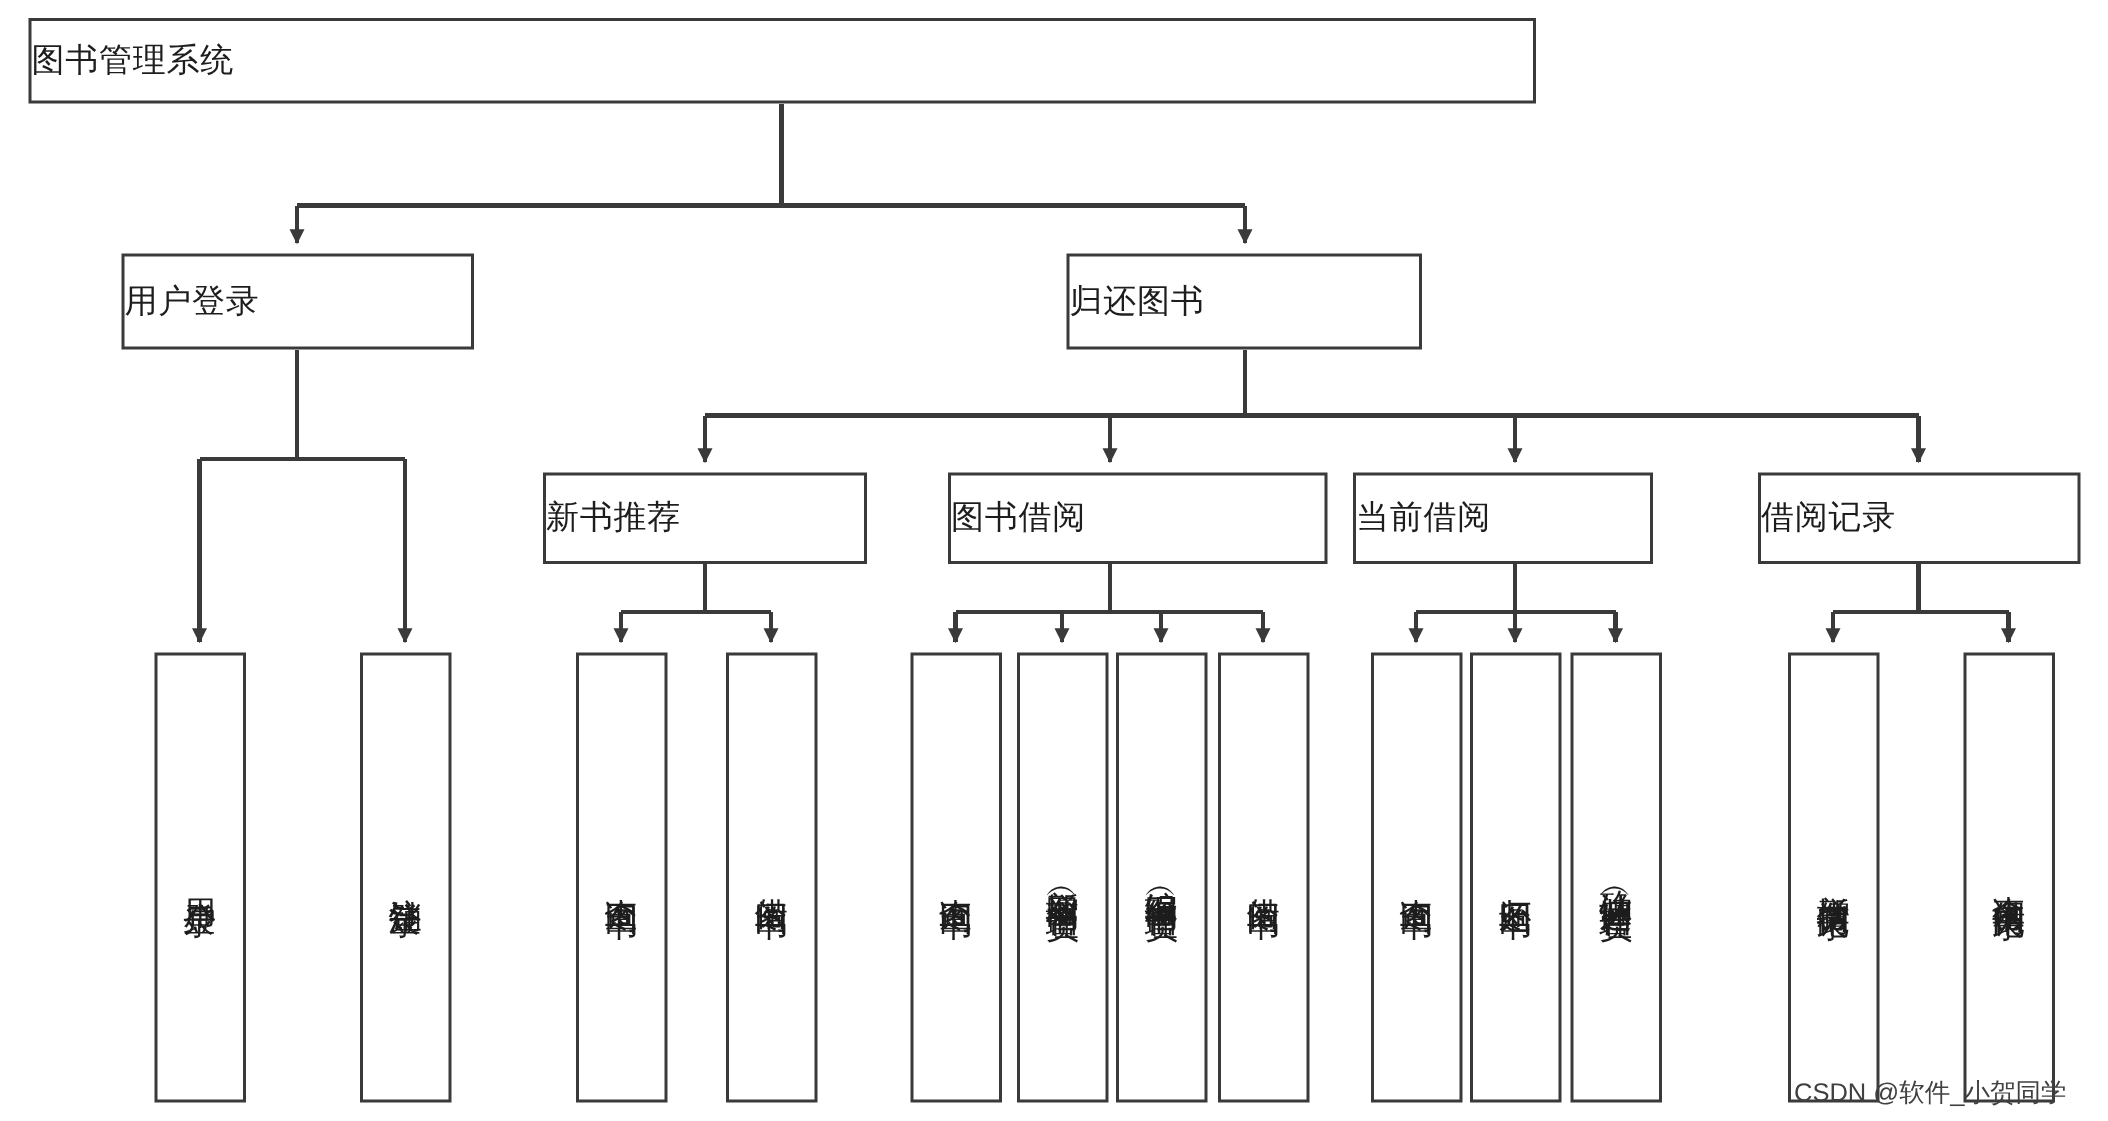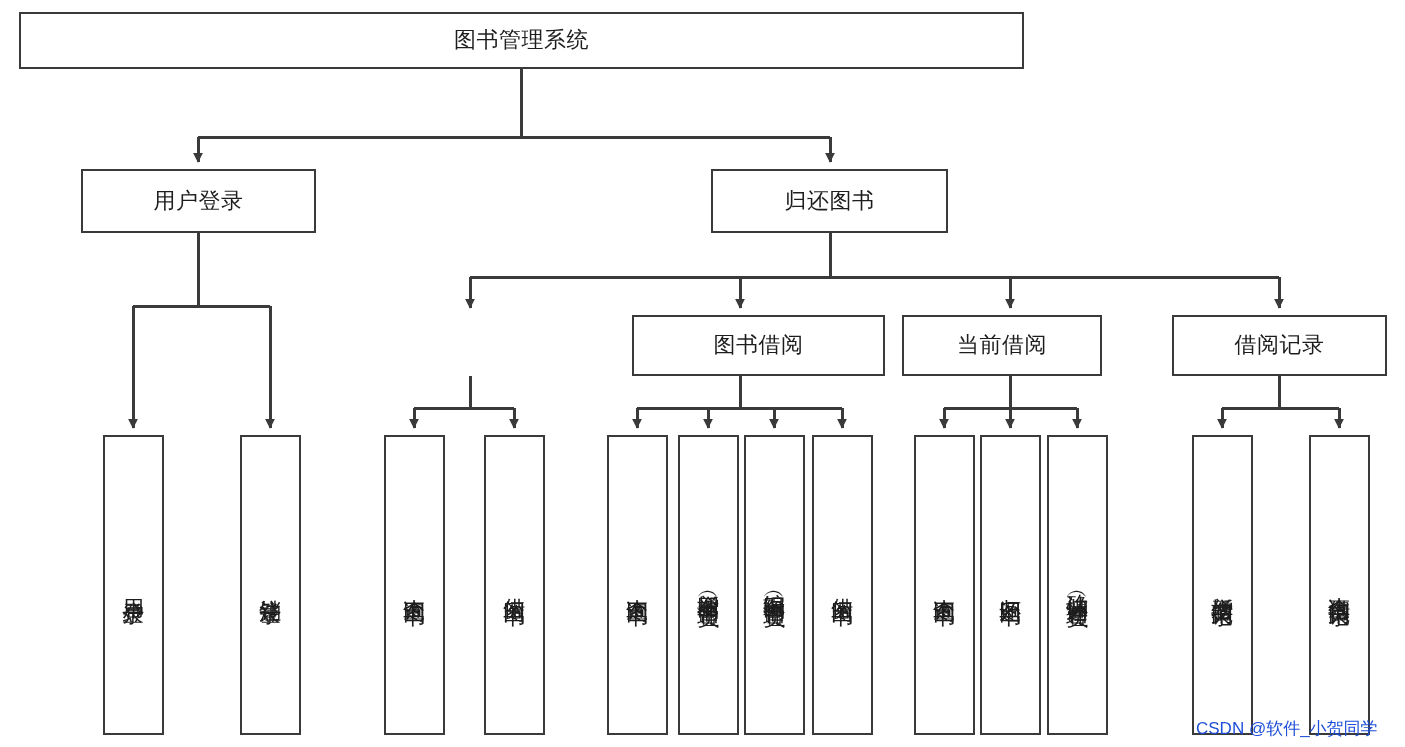--- a/index.html
+++ b/index.html
@@ -26,21 +26,20 @@
     height: 747px;
     pointer-events: none;
   }
   .node {
     position: absolute;
     box-sizing: border-box;
     background: #ffffff;
     border: 2.5px solid #3a3a3a;
     display: flex;
     align-items: center;
-    justify-content: center;
     z-index: 2;
   }
   .node .label {
     color: #1d1d1d;
     text-align: center;
     line-height: 1.12;
     white-space: nowrap;
   }
   
   .node.h .label {
@@ -58,21 +57,21 @@
   .node.v .label {
     writing-mode: vertical-rl;
     text-orientation: upright;
     font-size: 22px;
     line-height: 1.06;
     letter-spacing: 2px;
     white-space: nowrap;
   }
   .watermark {
     position: absolute;
-    color: #1d4ed8;
+    color: #404040;
     font-size: 17px;
     white-space: nowrap;
     z-index: 5;
     font-family: "Liberation Sans", "DejaVu Sans", sans-serif;
   }
 </style>
 </head>
 <body>
 
 <div id="canvas">
@@ -132,20 +131,23 @@
   </div>
 
   <div class="node h" style="left:81px; top:169px; width:235px; height:64px;">
     <span class="label">用户登录</span>
   </div>
 
   <div class="node h" style="left:711px; top:169px; width:237px; height:64px;">
     <span class="label">归还图书</span>
   </div>
 
+  <div class="node h" style="left:362px; top:315px; width:216px; height:61px;">
+    <span class="label">新书推荐</span>
+  </div>
 
   <div class="node h" style="left:632px; top:315px; width:253px; height:61px;">
     <span class="label">图书借阅</span>
   </div>
 
   <div class="node h" style="left:902px; top:315px; width:200px; height:61px;">
     <span class="label">当前借阅</span>
   </div>
 
   <div class="node h" style="left:1172px; top:315px; width:215px; height:61px;">

